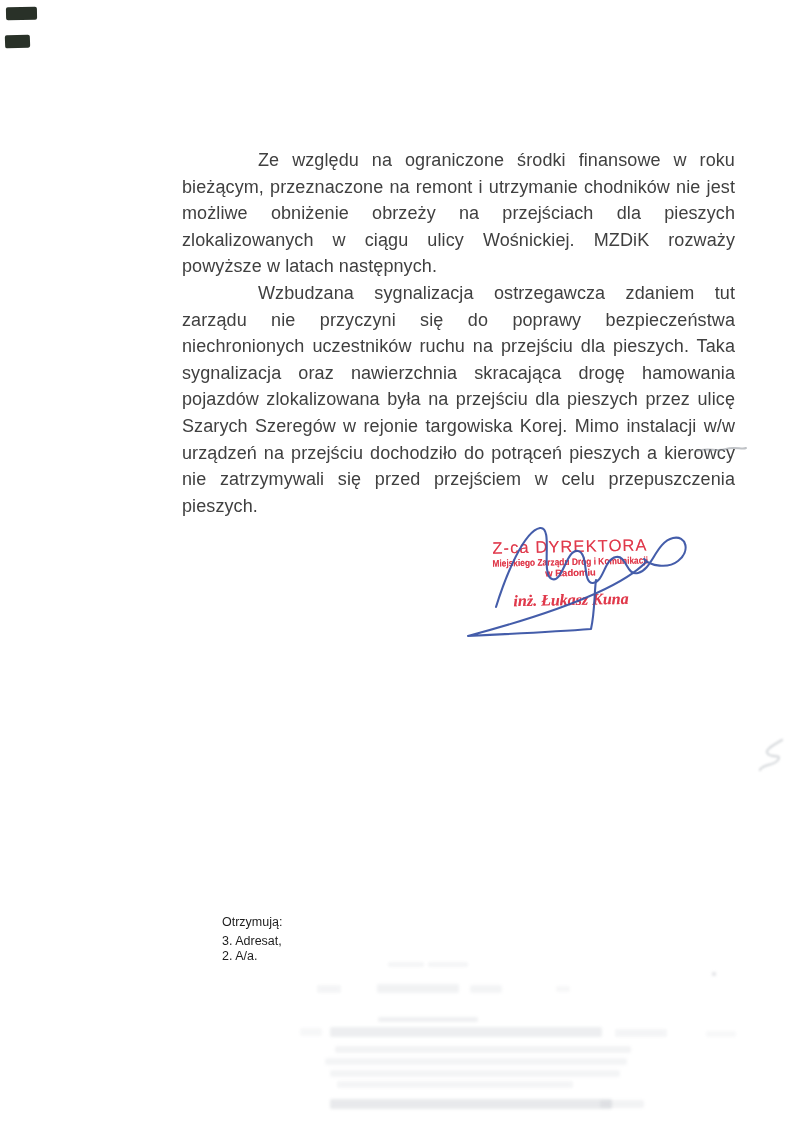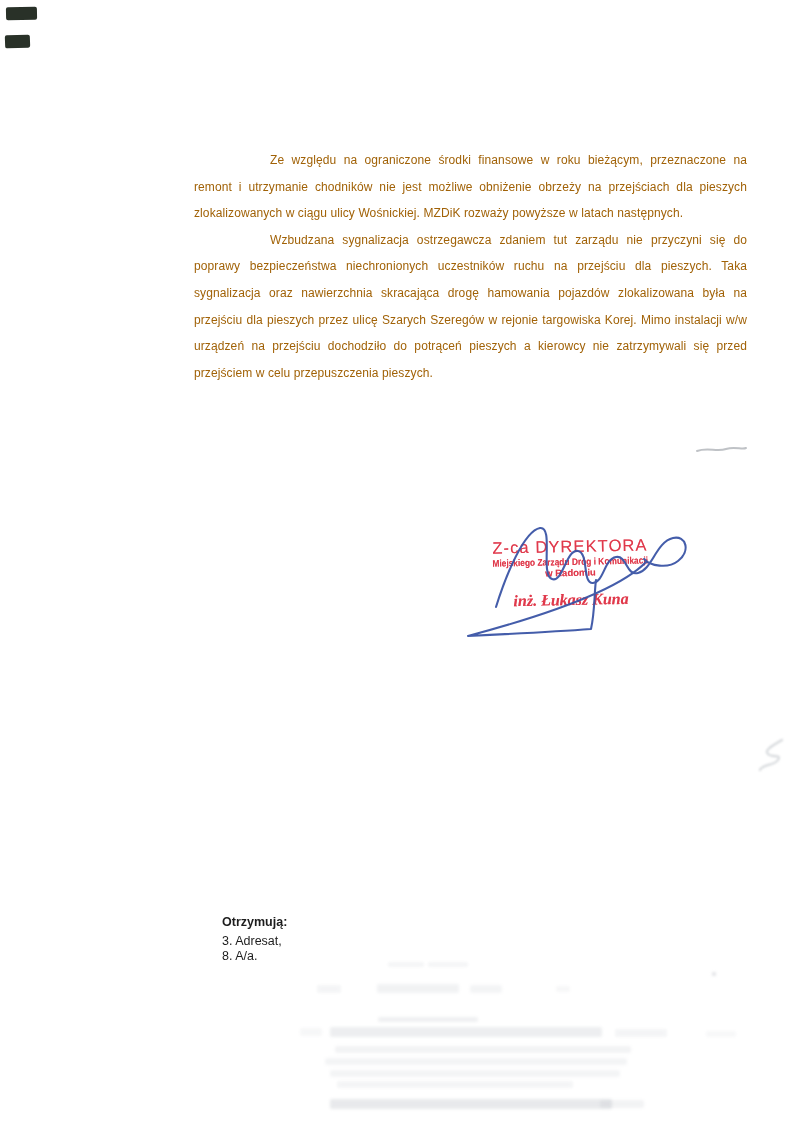--- a/index.html
+++ b/index.html
@@ -11,22 +11,22 @@
     font-family:"Liberation Sans", sans-serif;
     margin:0 auto;
   }
   
   .corner-mark{position:absolute;background:#1d261c;border-radius:2px;opacity:.95;}
   .corner-mark.m1{left:6px;top:7px;width:31px;height:13px;transform:rotate(-1deg);}
   .corner-mark.m2{left:5px;top:35px;width:25px;height:13px;transform:rotate(-2deg);}
 
   
   .body-text{
-    position:absolute;left:194px;top:147px;width:553px;
-    font-size:12px;line-height:26.6px;color:#a16207;
+    position:absolute;left:182px;top:147px;width:553px;
+    font-size:18px;line-height:26.6px;color:#404040;
     text-align:justify;text-align-last:left;
     letter-spacing:.1px;
   }
   .body-text p{margin:0;text-indent:76px;}
 
   
   .stamp{
     position:absolute;left:478px;top:538px;width:185px;
     text-align:center;color:#e0394b;
     transform:rotate(-1.2deg);
@@ -50,21 +50,21 @@
   .edge-smudge{position:absolute;left:752px;top:736px;filter:blur(1px);}
 
   
   .ghost{position:absolute;background:#9aa0aa;border-radius:2px;filter:blur(1.6px);}
 
   
   .distribution{
     position:absolute;left:222px;top:915px;
     font-size:12.5px;line-height:15.5px;color:#1d1d1d;
   }
-  .dist-label{font-weight:bold;margin-bottom:3px;}
+  .dist-label{font-weight:normal;margin-bottom:3px;}
 </style>
 </head>
 <body>
 
 <div class="page">
 
   <div class="corner-mark m1"></div>
   <div class="corner-mark m2"></div>
 
   <div class="body-text">
@@ -111,16 +111,16 @@
     <div class="ghost" style="left:325px;top:1058px;width:302px;height:7px;opacity:.11;"></div>
     <div class="ghost" style="left:330px;top:1070px;width:290px;height:7px;opacity:.11;"></div>
     <div class="ghost" style="left:337px;top:1081px;width:236px;height:7px;opacity:.10;"></div>
     <div class="ghost" style="left:330px;top:1099px;width:282px;height:10px;opacity:.22;"></div>
     <div class="ghost" style="left:600px;top:1100px;width:44px;height:8px;opacity:.12;"></div>
   </div>
 
   <div class="distribution">
     <div class="dist-label">Otrzymują:</div>
     <div>3. Adresat,</div>
-    <div>8. A/a.</div>
+    <div>2. A/a.</div>
   </div>
 
 </div>
 
 </body></html>

